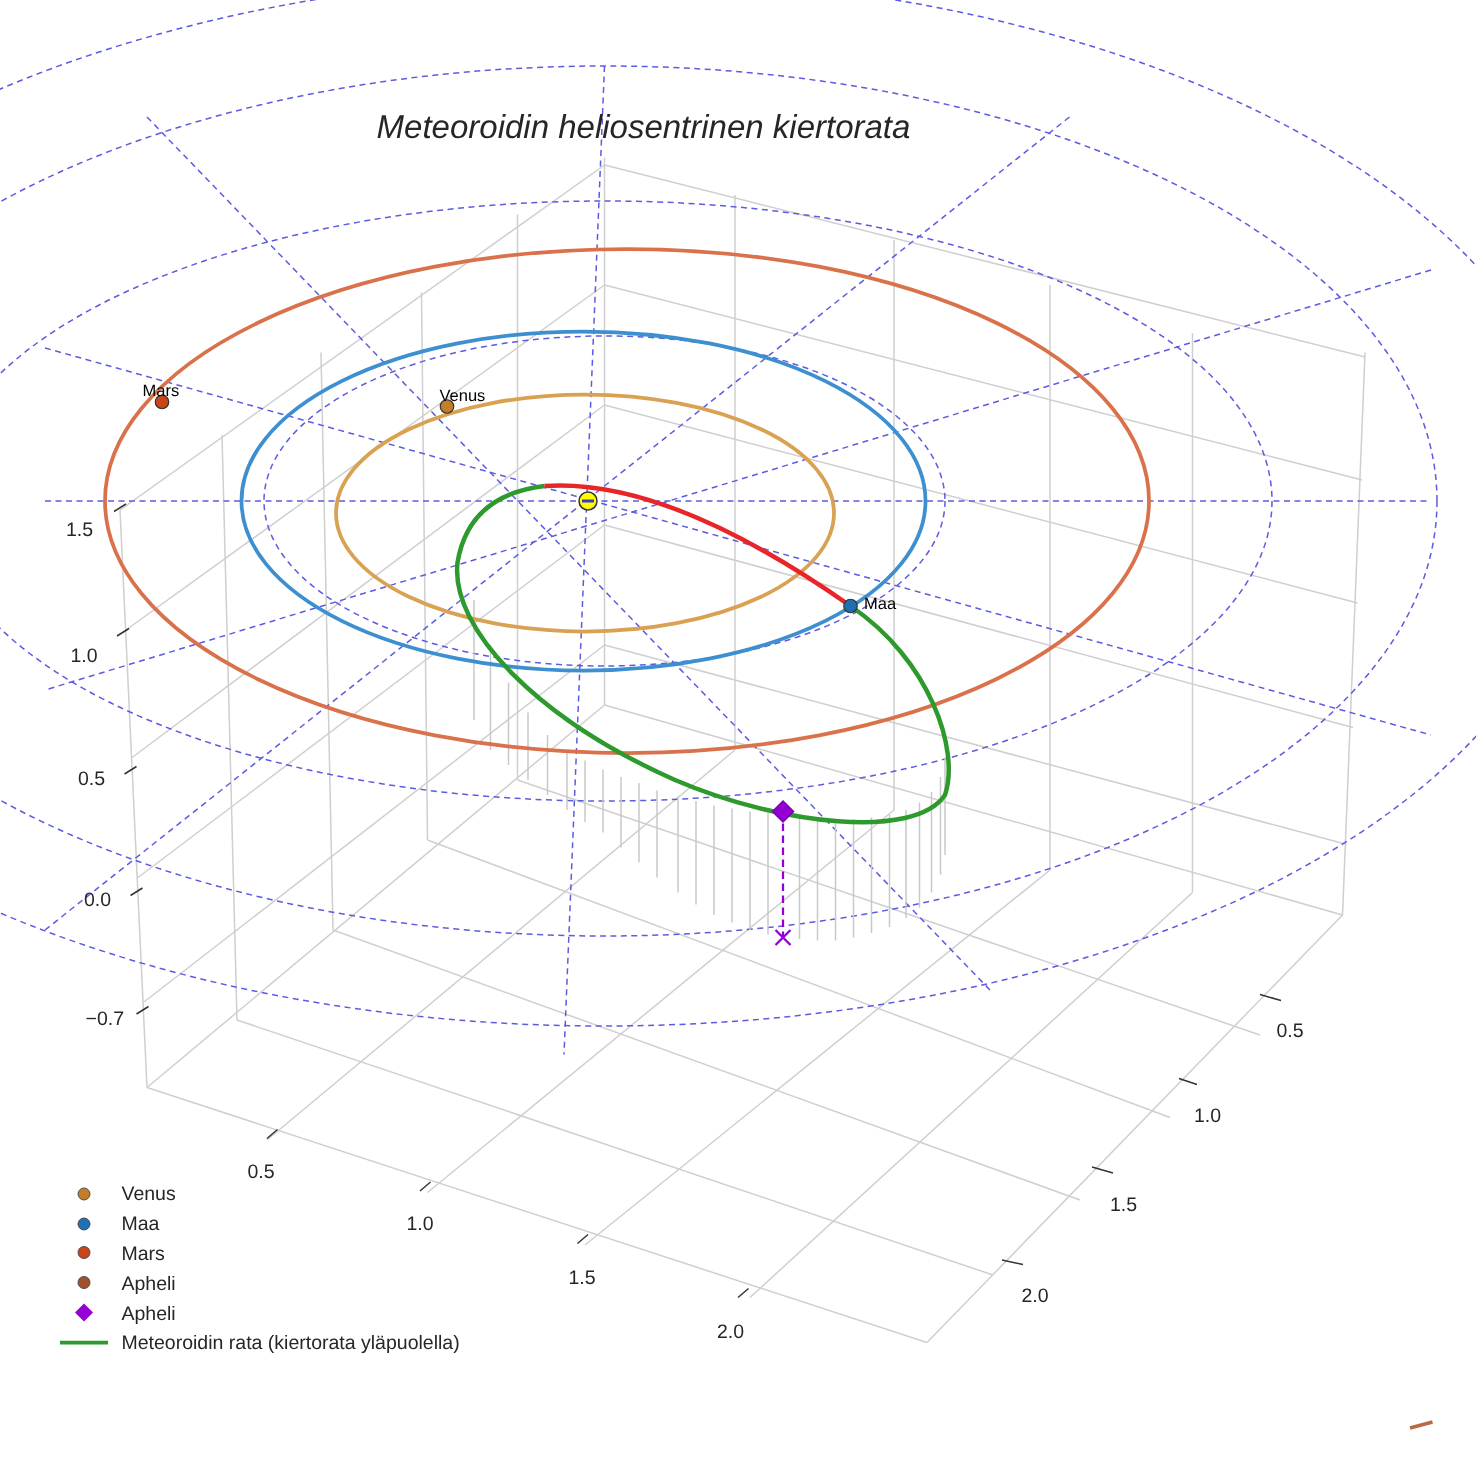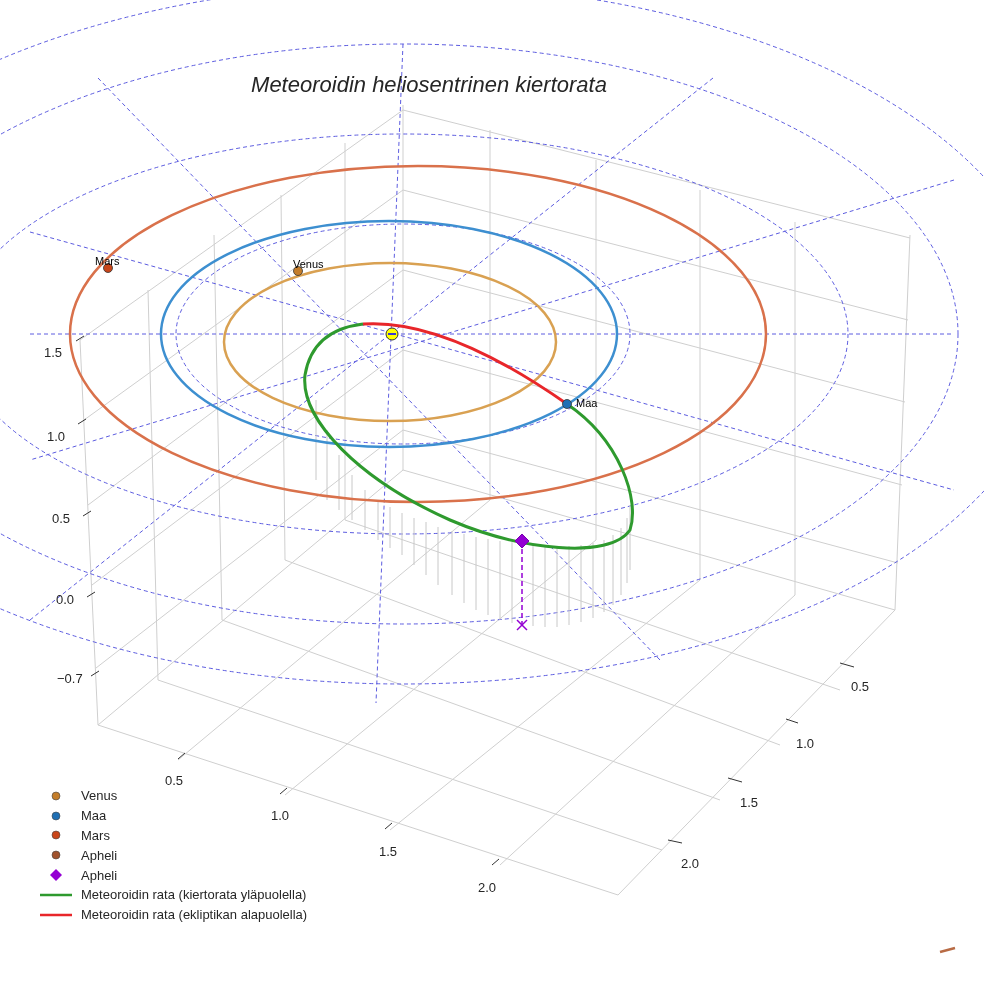--- a/index.html
+++ b/index.html
@@ -195,19 +195,13 @@
           <polygon points="22,1 28,7 22,13 16,7" fill="#9400d3"></polygon>
         </svg></div>
     <span class="legend-label">Apheli</span>
   </div>
   <div class="legend-item">
     <div class="legend-sym"><svg width="40" height="14">
           <line x1="6" y1="7" x2="38" y2="7" stroke="#2e9a2e" stroke-width="2.5"></line>
         </svg></div>
     <span class="legend-label">Meteoroidin rata (kiertorata yläpuolella)</span>
   </div>
-  <div class="legend-item">
-    <div class="legend-sym"><svg width="40" height="14">
-          <line x1="6" y1="7" x2="38" y2="7" stroke="#e8262a" stroke-width="2.5"></line>
-        </svg></div>
-    <span class="legend-label">Meteoroidin rata (ekliptikan alapuolella)</span>
-  </div>
 </div>
 
 </body></html>

